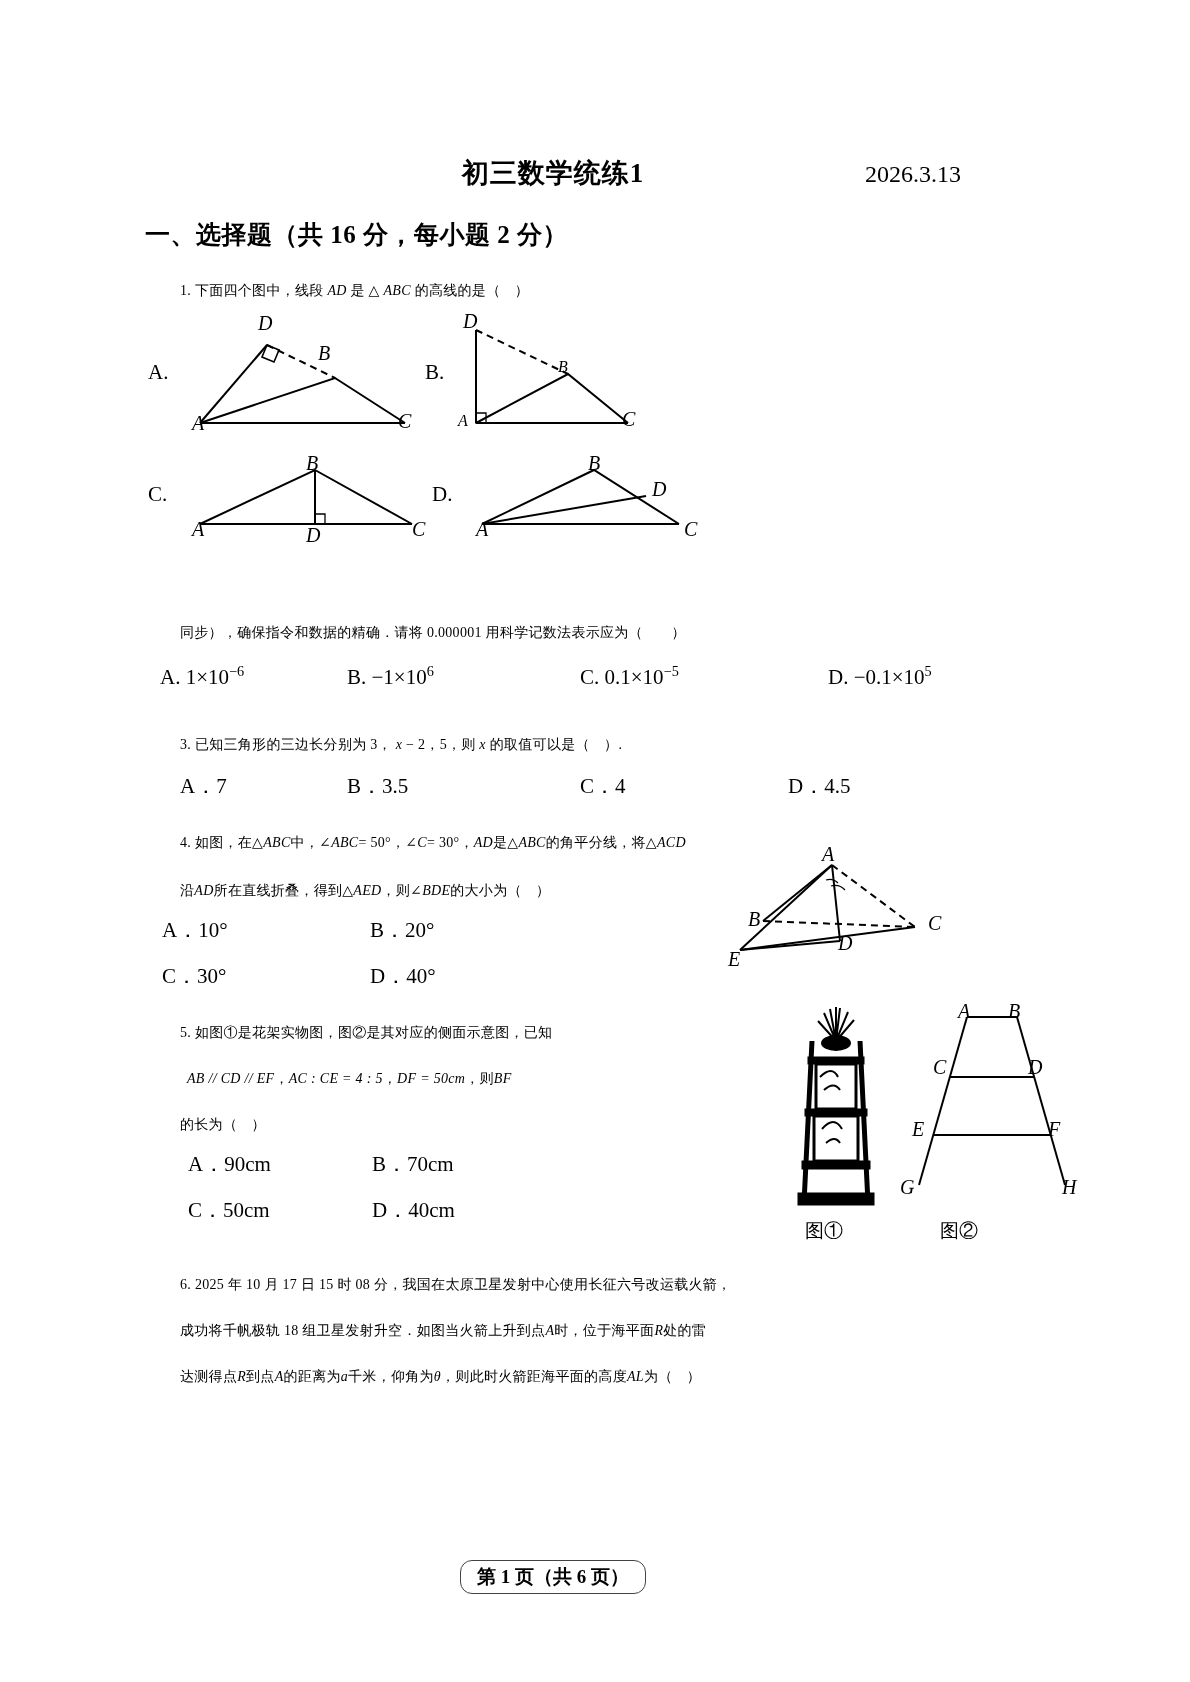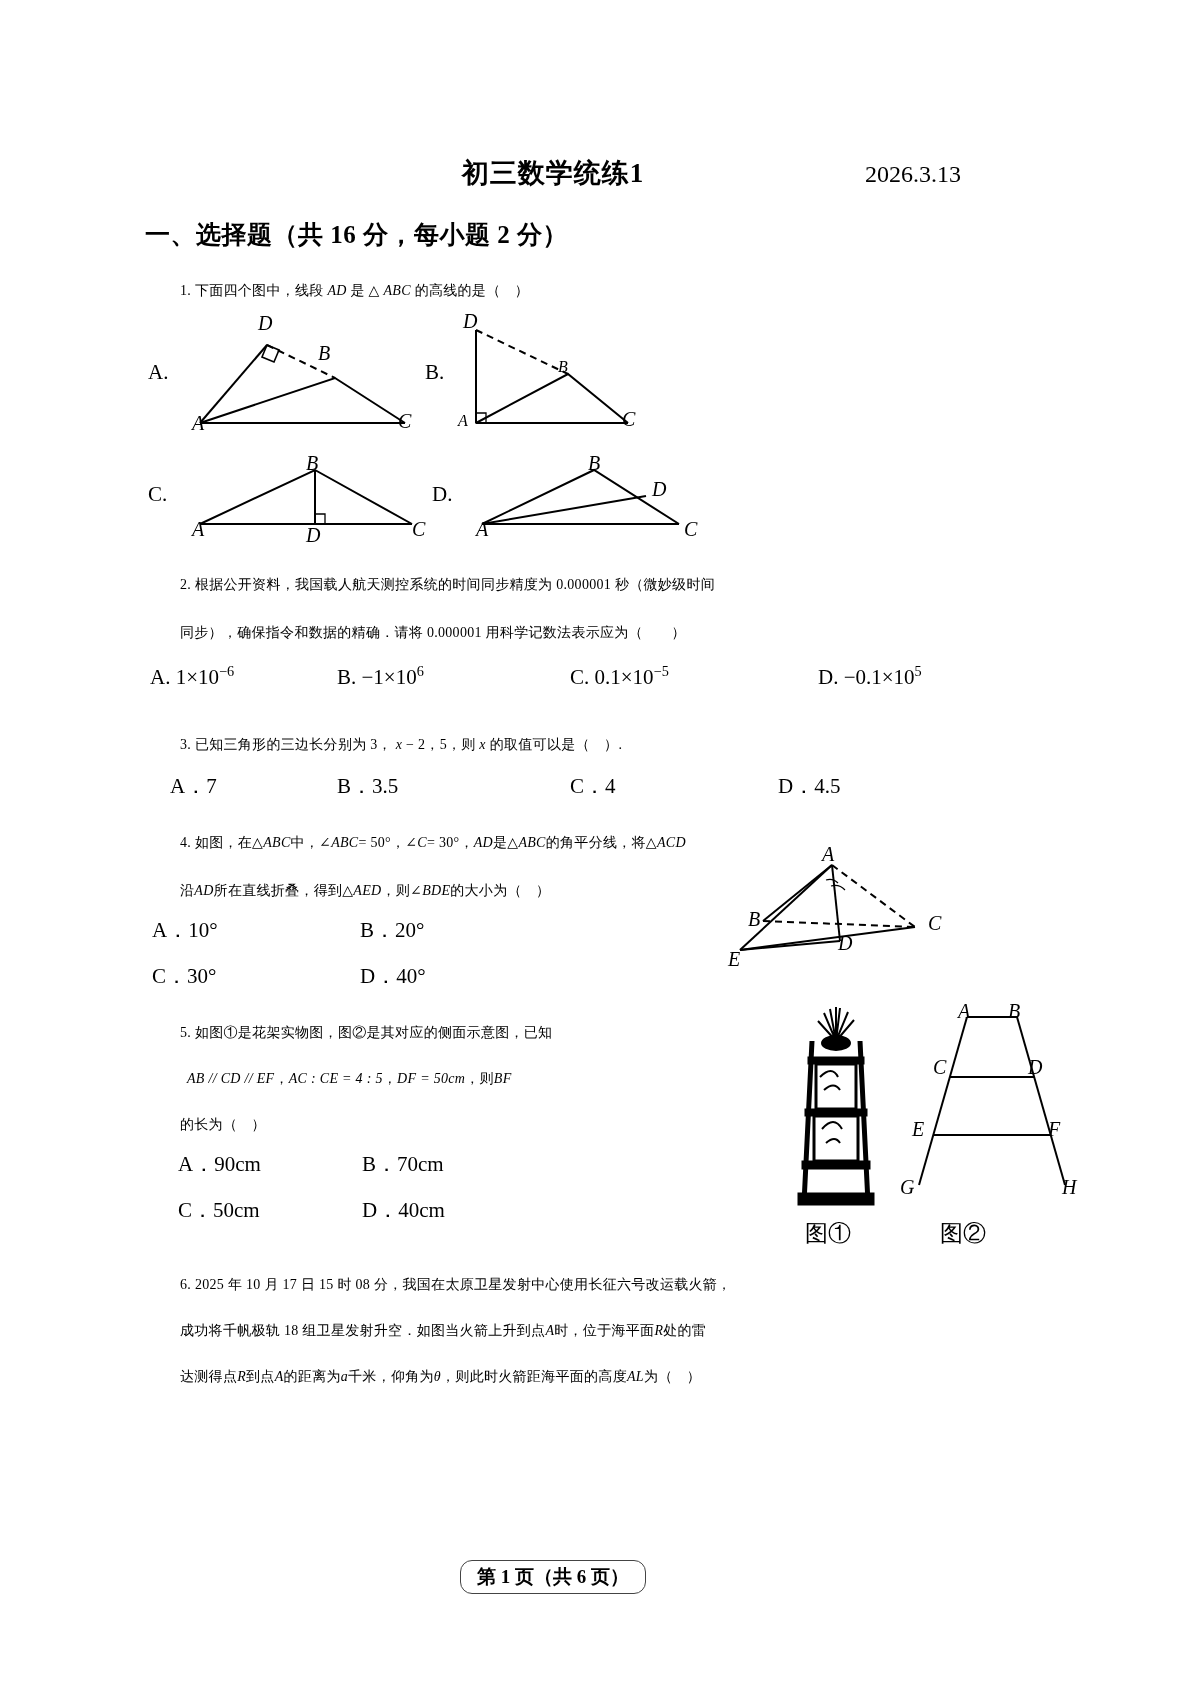--- a/index.html
+++ b/index.html
@@ -68,20 +68,21 @@
   .ital {
     font-style: italic;
     font-family: "Liberation Serif", "DejaVu Serif", serif;
   }
   .num { font-family: "Liberation Serif", "DejaVu Serif", serif; }
   sup { font-size: 0.68em; vertical-align: super; line-height: 0; }
   .opt {
     position: absolute;
     font-size: 21px;
     white-space: nowrap;
+    margin-left: 10px;
   }
 
   
   .figlabel {
     position: absolute;
     font-size: 21px;
     font-weight: 400;
   }
   .pt {
     position: absolute;
@@ -112,21 +113,21 @@
   
   .photo {
     position: absolute;
     left: 790px;
     top: 1005px;
     width: 92px;
     height: 205px;
   }
   .cap {
     position: absolute;
-    font-size: 23px;
+    font-size: 19px;
   }
 </style>
 </head>
 <body>
 
 <div class="page">
 
   <div class="header">
     <div class="doc-title">初三数学统练1</div>
     <div class="doc-date">2026.3.13</div>
@@ -184,21 +185,20 @@
   <svg style="left:474px; top:462px;" width="230" height="68" viewBox="0 0 230 68">
     <polyline points="8,62 120,8 205,62" fill="none" stroke="#000" stroke-width="2"></polyline>
     <line x1="8" y1="62" x2="205" y2="62" stroke="#000" stroke-width="2"></line>
     <line x1="8" y1="62" x2="172" y2="34" stroke="#000" stroke-width="2"></line>
   </svg>
   <div class="pt" style="left:588px; top:452px;">B</div>
   <div class="pt" style="left:652px; top:478px;">D</div>
   <div class="pt" style="left:476px; top:518px;">A</div>
   <div class="pt" style="left:684px; top:518px;">C</div>
 
-  <div class="q" style="left:145px; top:562px;">2. 根据公开资料，我国载人航天测控系统的时间同步精度为 0.000001 秒（微妙级时间</div>
   <div class="q" style="left:145px; top:610px;">同步），确保指令和数据的精确．请将 0.000001 用科学记数法表示应为（　　）</div>
 
   <div class="opt" style="left:150px; top:665px;">
     <span>A.</span>
     <span class="num">1×10</span><sup>−6</sup>
   </div>
   <div class="opt" style="left:337px; top:665px;">
     <span>B.</span>
     <span class="num">−1×10</span><sup>6</sup>
   </div>

